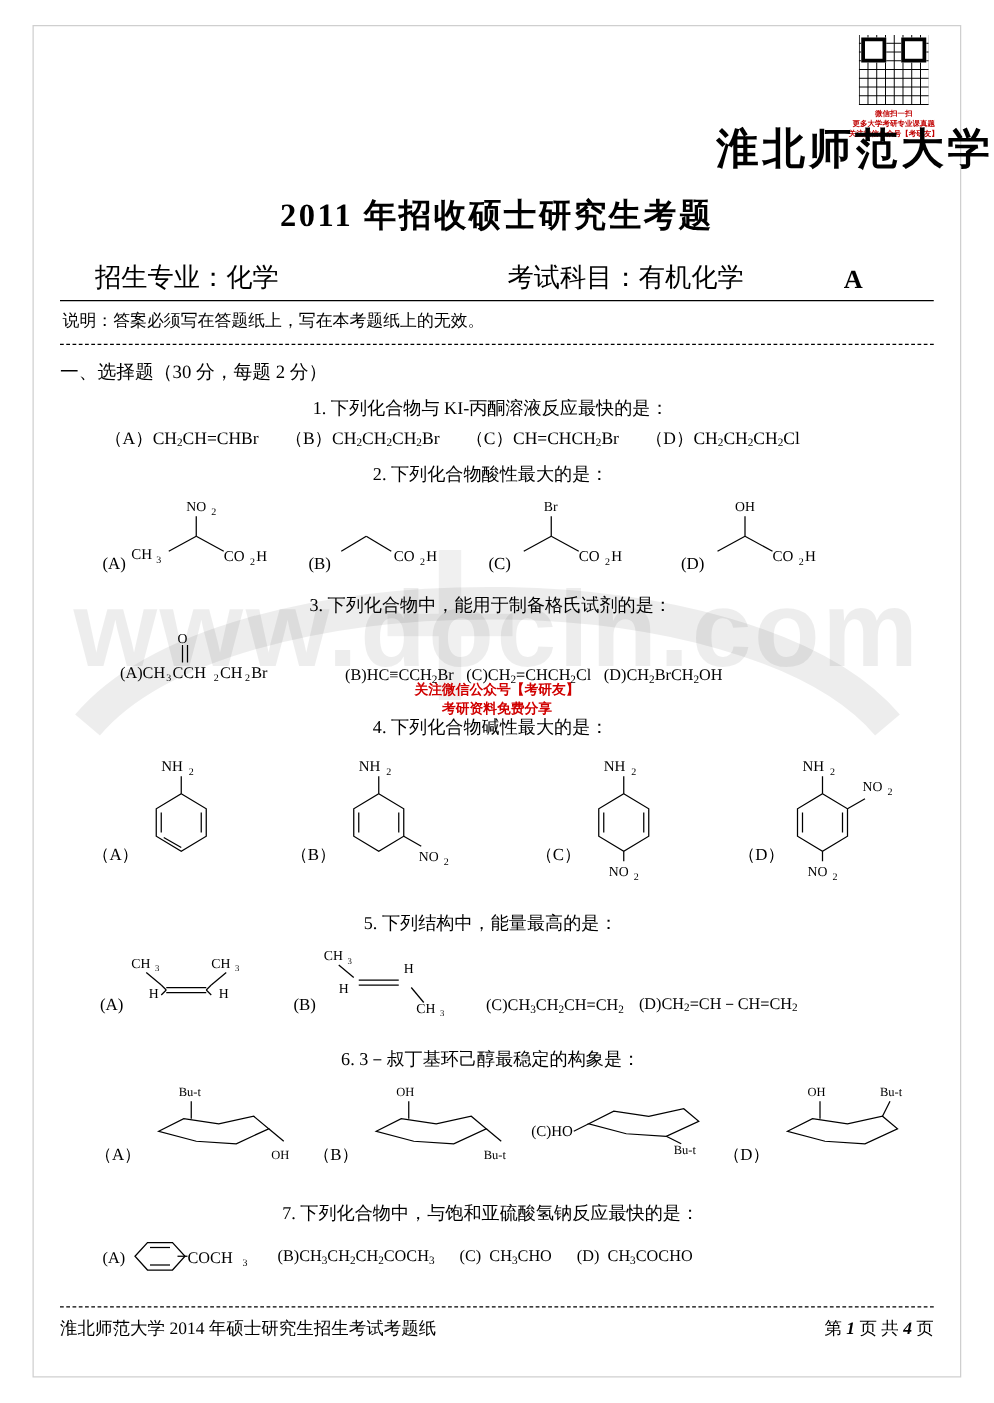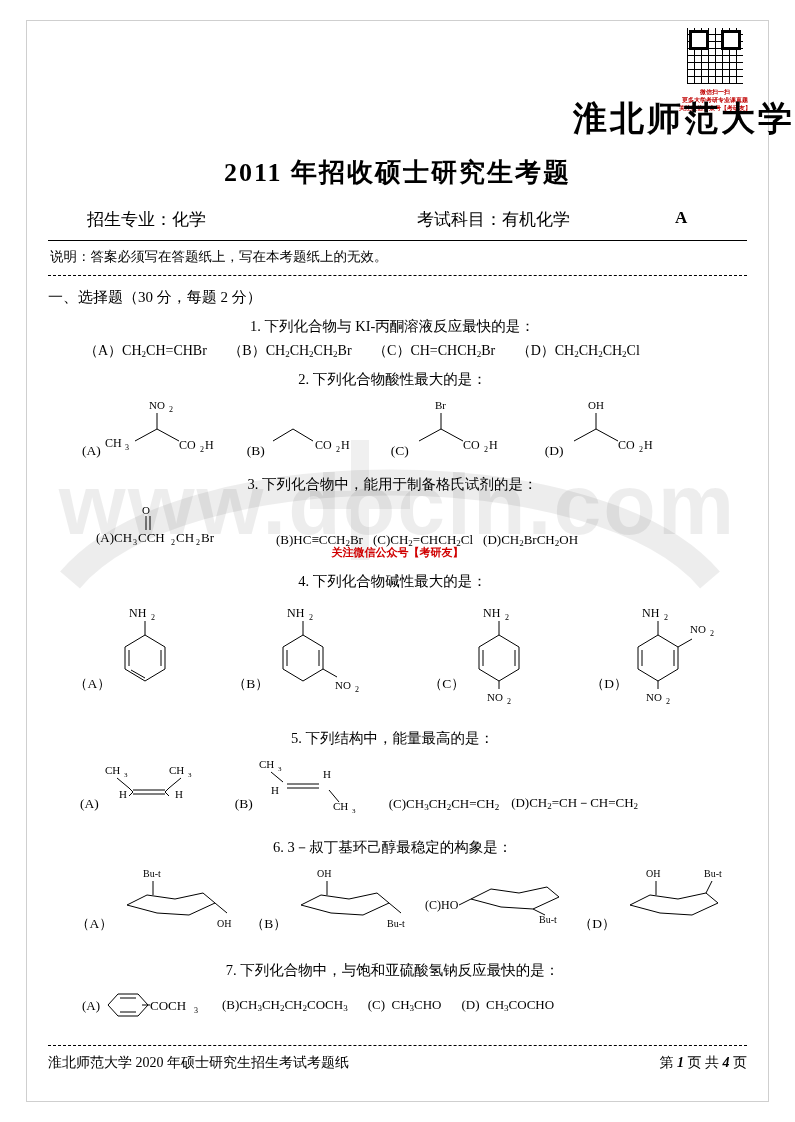--- a/index.html
+++ b/index.html
@@ -37,21 +37,21 @@
     font-size:34px;font-weight:bold;letter-spacing:3px;
     font-family:"Liberation Sans",sans-serif;
   }
   .exam-title{
     position:absolute;left:0;right:0;top:155px;text-align:center;
     font-size:26px;font-weight:bold;letter-spacing:2px;
     font-family:"Liberation Serif",serif;
   }
   .meta-row{
     position:absolute;left:76px;right:60px;top:208px;
-    display:flex;align-items:flex-start;font-size:17px;margin-left:11px;
+    display:flex;align-items:flex-end;font-size:21px;
   }
   .meta-major{width:330px;}
   .meta-subject{flex:1;}
   .meta-code{width:60px;text-align:left;font-weight:bold;font-family:"Liberation Serif",serif;}
   .hr-solid{
     position:absolute;left:48px;right:48px;top:240px;border-top:1px solid #000;
   }
   .note{
     position:absolute;left:50px;top:248px;font-size:13.5px;
   }
@@ -131,20 +131,21 @@
   <div class="note">说明：答案必须写在答题纸上，写在本考题纸上的无效。</div>
   <div class="dash-top"></div>
 
   <div class="wm">www.docin.com</div>
   <svg class="wm-arc" viewBox="0 0 660 200">
     <path d="M10,150 C120,20 540,20 650,150" stroke="rgba(0,0,0,0.07)" stroke-width="26" fill="none"></path>
     <path d="M300,10 L300,130 M250,70 L350,70" stroke="rgba(0,0,0,0.06)" stroke-width="18" fill="none"></path>
   </svg>
   <div class="wm-red">
     <div>关注微信公众号【考研友】</div>
+    <div>考研资料免费分享</div>
   </div>
 
   <div class="content">
 
     <div class="sec-head">一、选择题（30 分，每题 2 分）</div>
 
     <div class="q">
       <span class="q-num">1.</span>
       <span>下列化合物与 KI-丙酮溶液反应最快的是：</span>
     </div>
@@ -424,21 +425,21 @@
       </div>
       <div class="struct-cell">
         <span style="font-size:13px;">(D)&nbsp; CH<sub>3</sub>COCHO</span>
       </div>
     </div>
 
   </div>
 
   <div class="dash-bot"></div>
   <div class="footer">
-    <div class="footer-left">淮北师范大学 2020 年硕士研究生招生考试考题纸</div>
+    <div class="footer-left">淮北师范大学 2014 年硕士研究生招生考试考题纸</div>
     <div class="footer-right">
       <span>第</span>
       <i>1</i>
       <span>页 共</span>
       <i>4</i>
       <span>页</span>
     </div>
   </div>
 </div>
 

